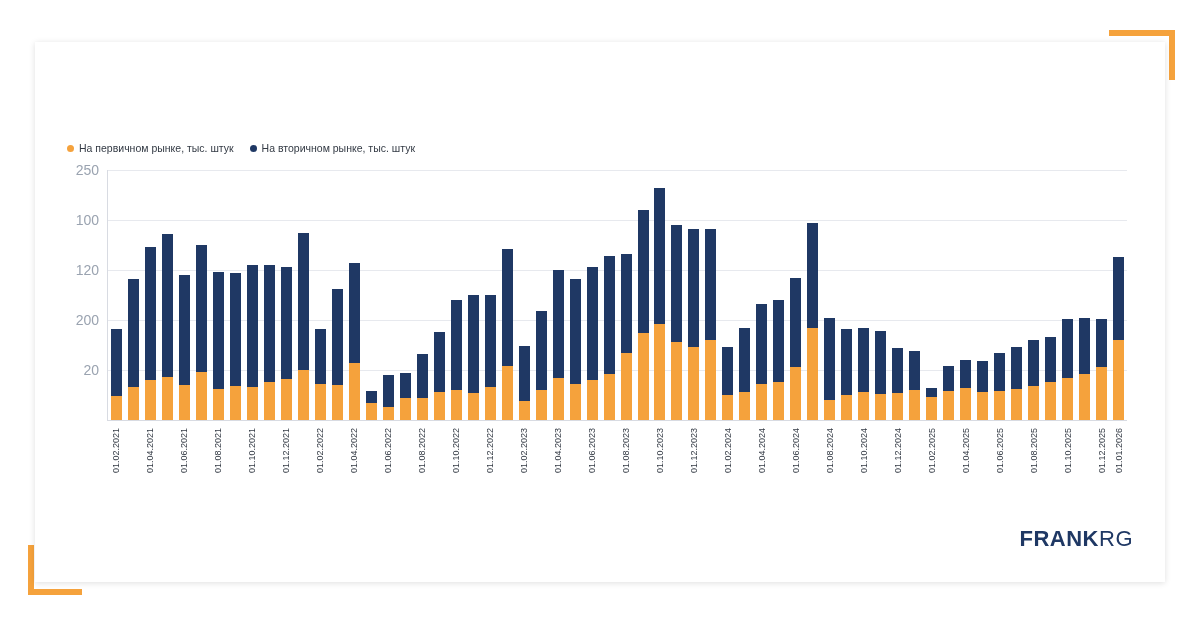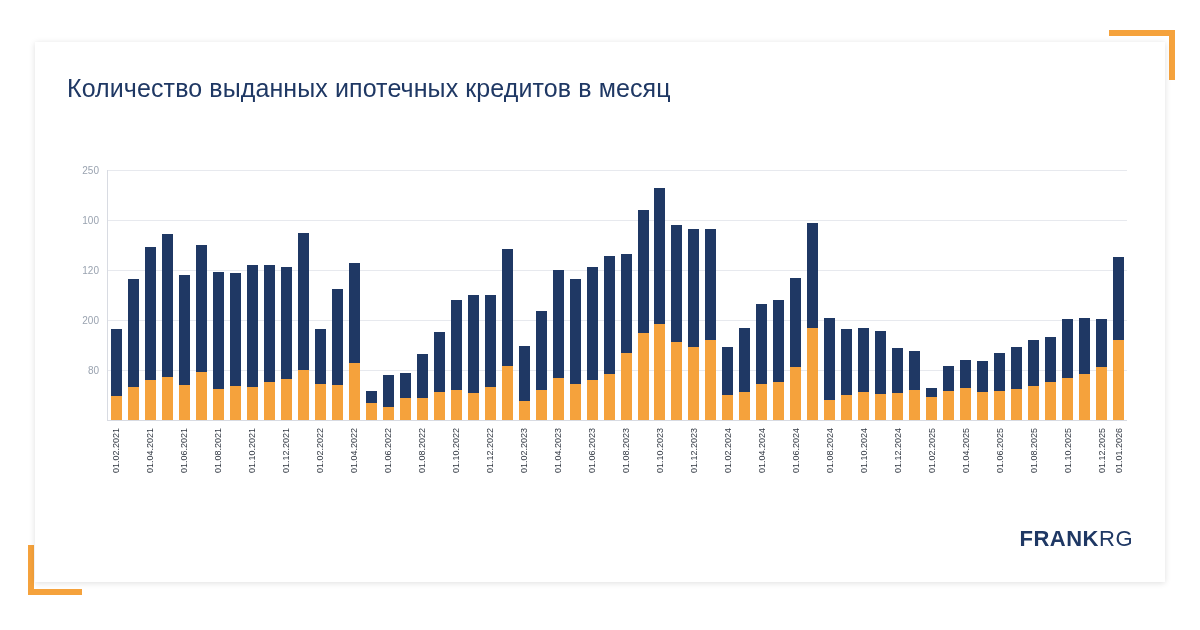--- a/index.html
+++ b/index.html
@@ -99,21 +99,21 @@
   .y-axis {
     position: absolute;
     left: 0;
     top: 0;
     width: 40px;
     height: 250px;
   }
   .y-tick {
     position: absolute;
     right: 8px;
-    font-size: 10px;
+    font-size: 14px;
     color: #9aa3b0;
     transform: translateY(-50%);
     white-space: nowrap;
   }
   .grid-line {
     position: absolute;
     left: 40px;
     right: 0;
     height: 1px;
     background: #e7e9ee;
@@ -213,26 +213,35 @@
 </head>
 <body>
 
 <div id="page">
 
   <div class="corner corner-tr"></div>
   <div class="corner corner-bl"></div>
 
   <div class="card">
 
-    <div class="title">Количество выданных ипотечных кредитов в месяц</div>
-
+
+    <div class="legend">
+      <div class="legend-item">
+        <span class="legend-dot dot-primary"></span>
+        <span>На первичном рынке, тыс. штук</span>
+      </div>
+      <div class="legend-item">
+        <span class="legend-dot dot-secondary"></span>
+        <span>На вторичном рынке, тыс. штук</span>
+      </div>
+    </div>
 
     <div class="plot-wrap">
       <div class="y-axis" id="y-axis">
-          <div class="y-tick" style="top: 200px;">80</div>
+          <div class="y-tick" style="top: 200px;">20</div>
           <div class="y-tick" style="top: 150px;">200</div>
           <div class="y-tick" style="top: 100px;">120</div>
           <div class="y-tick" style="top: 50px;">100</div>
           <div class="y-tick" style="top: 0px;">250</div>
         </div>
       <div id="grid-lines">
           <div class="grid-line" style="top: 200px;"></div>
           <div class="grid-line" style="top: 150px;"></div>
           <div class="grid-line" style="top: 100px;"></div>
           <div class="grid-line" style="top: 50px;"></div>

